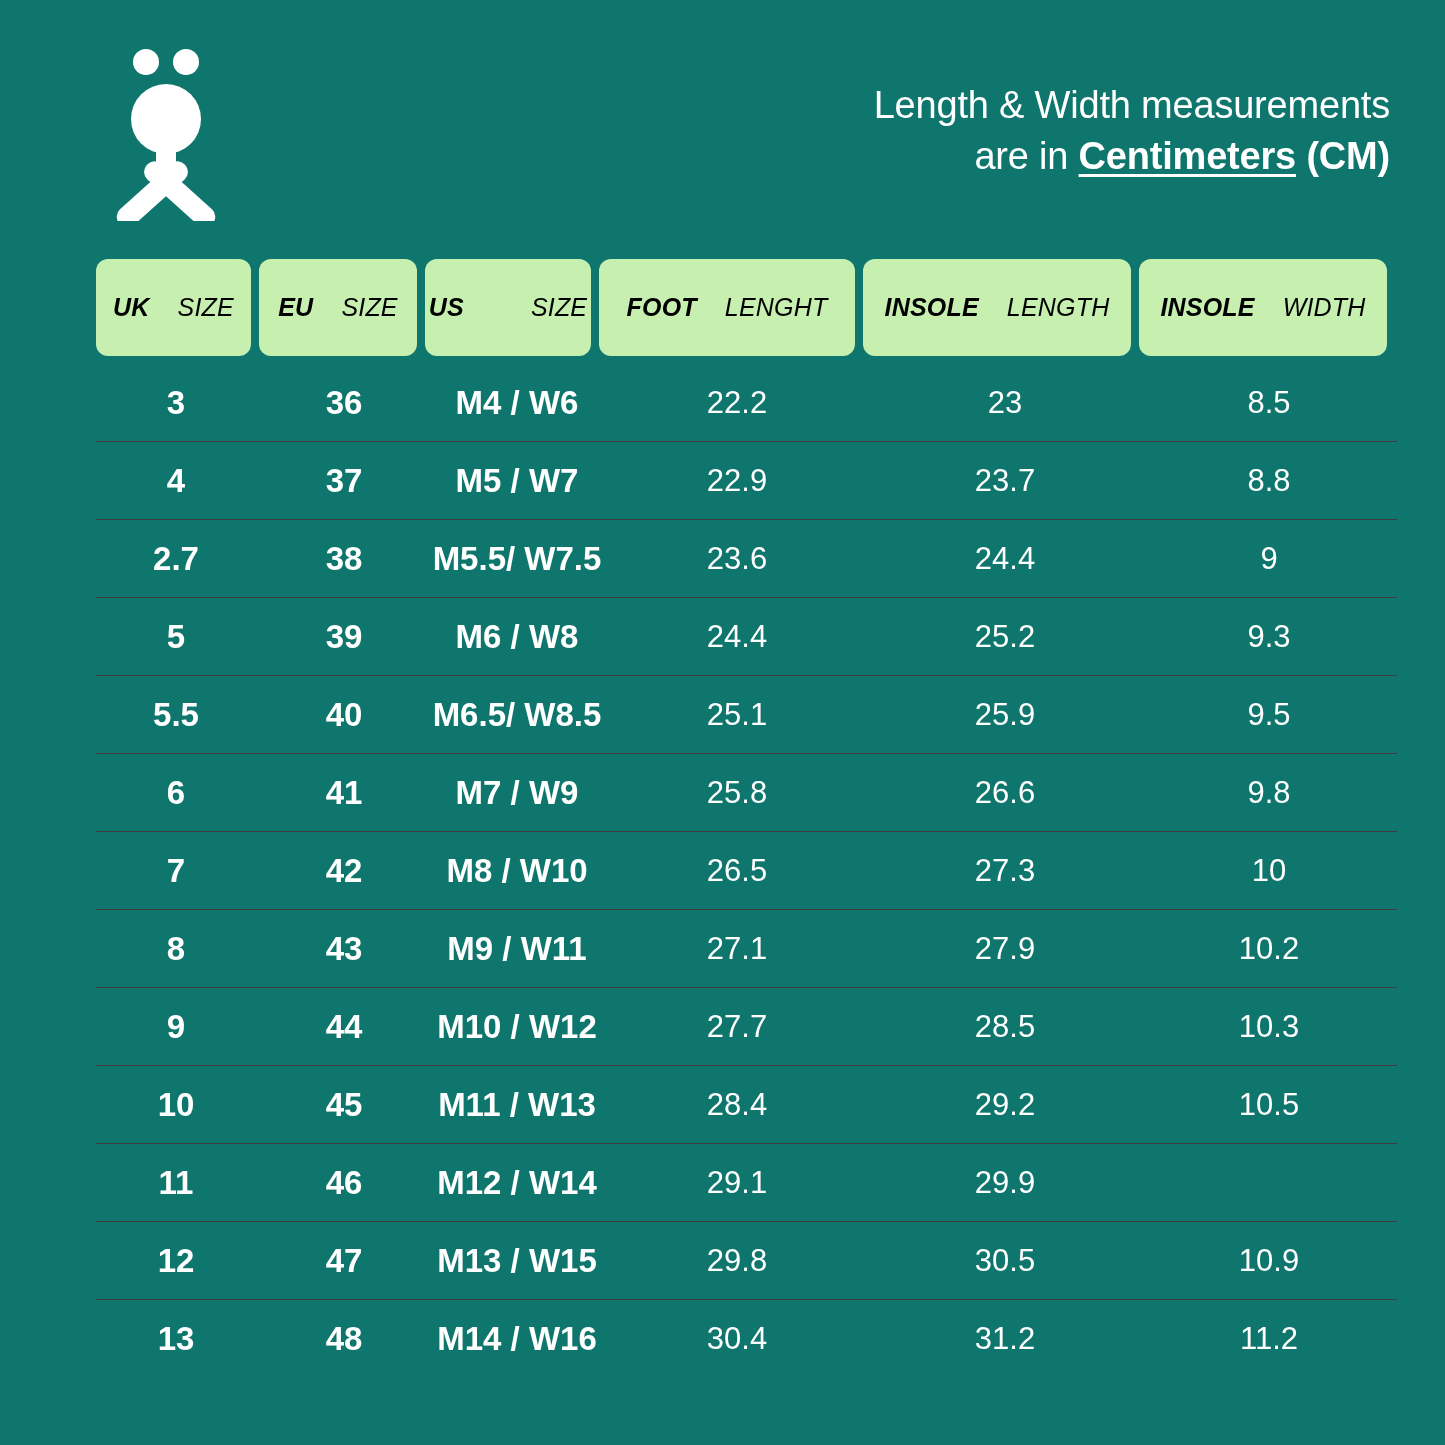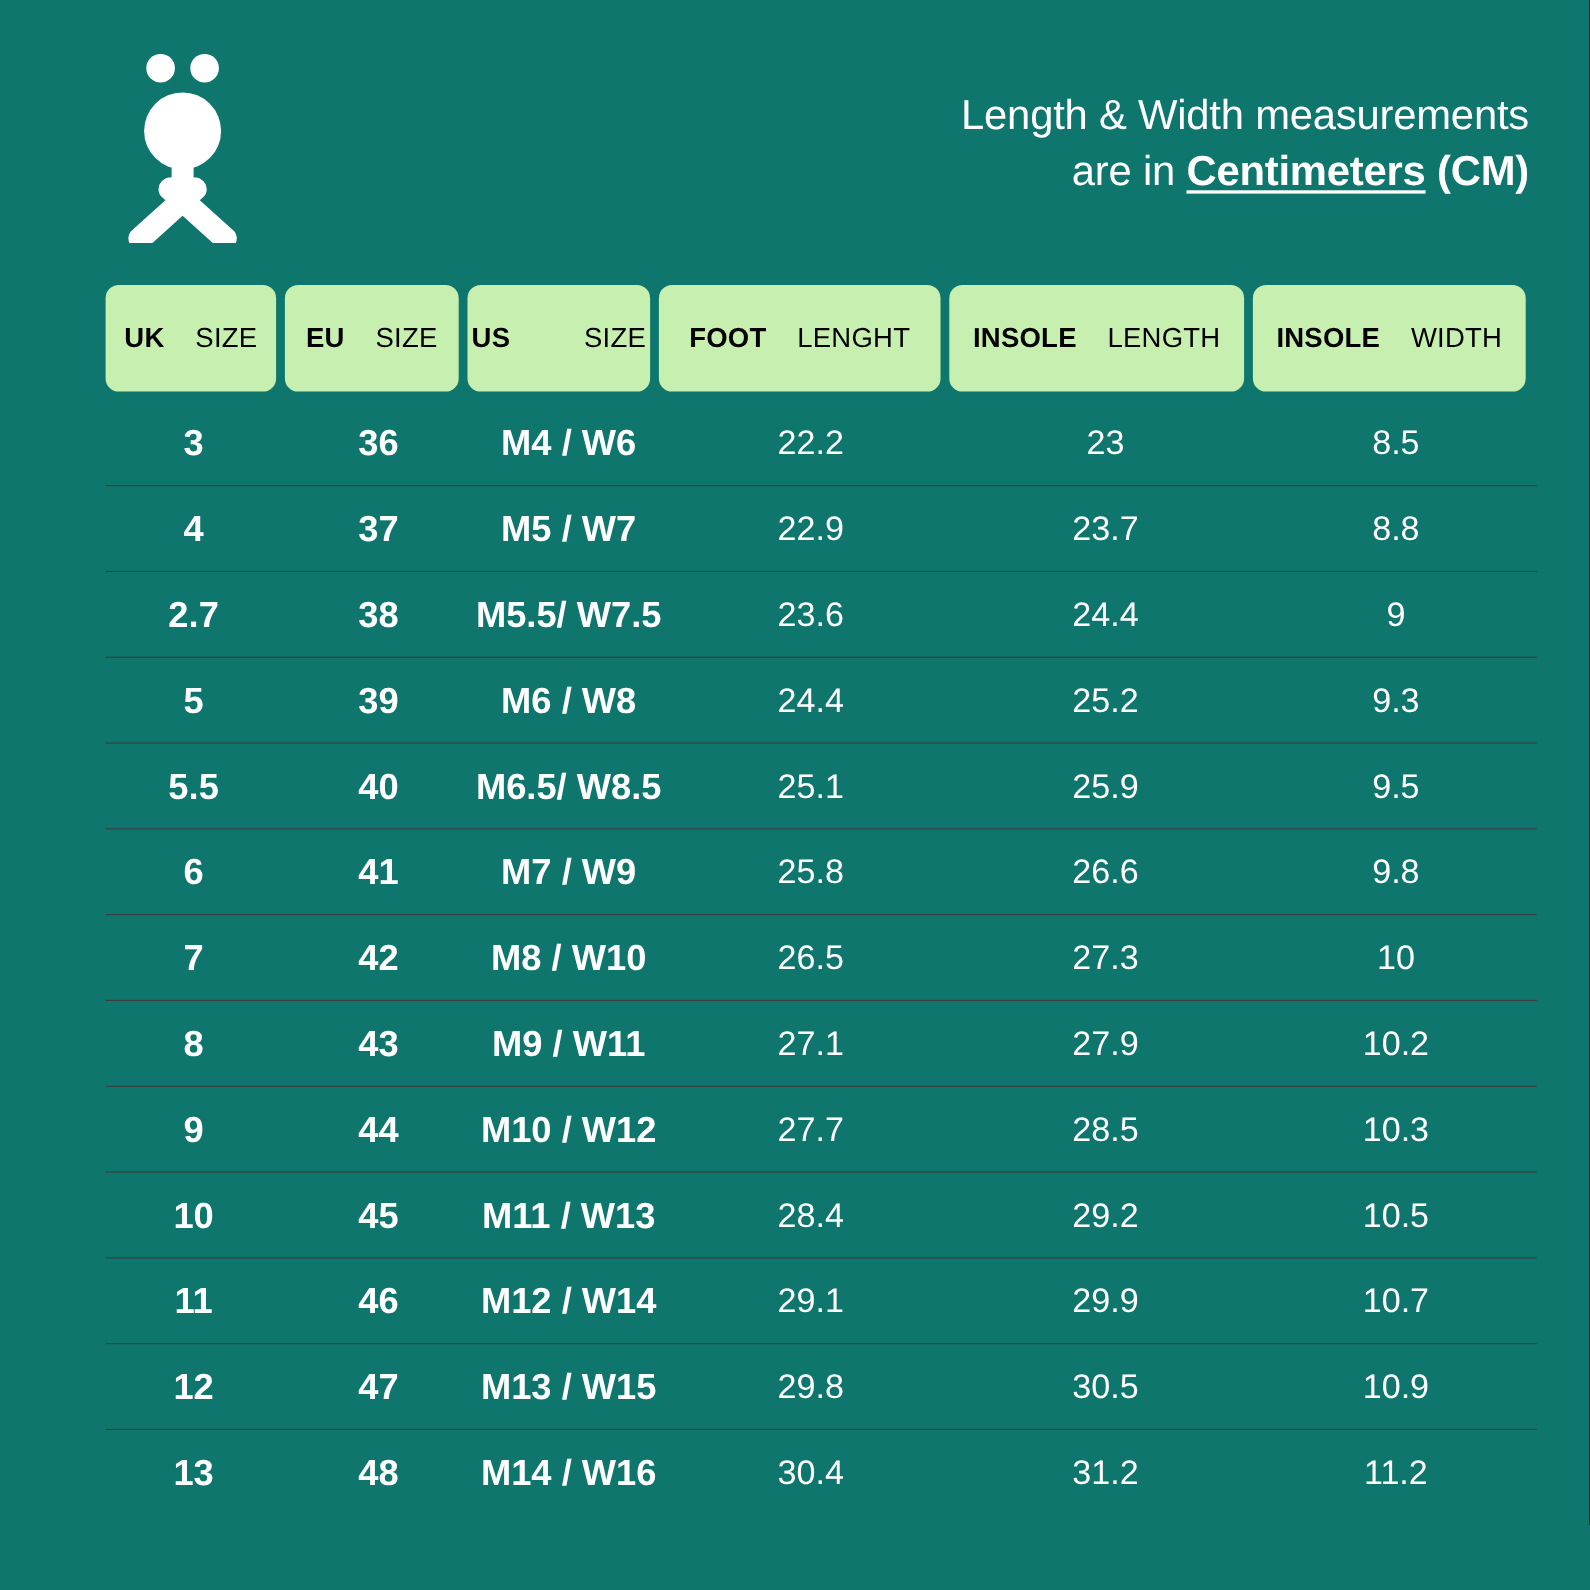--- a/index.html
+++ b/index.html
@@ -55,20 +55,21 @@
   
   .table {
     margin: 38px 48px 0 48px;
     box-sizing: border-box;
   }
   .thead {
     display: flex;
     gap: 8px;
     padding: 0 0 0 0;
     margin-bottom: 8px;
+    font-style: italic;
   }
   .th {
     background: #c7f0b0;
     color: #000000;
     border-radius: 12px;
     height: 97px;
     display: flex;
     align-items: center;
     justify-content: center;
     font-size: 25px;
@@ -247,21 +248,20 @@
           <div class="td c3 num">28.4</div>
           <div class="td c4 num">29.2</div>
           <div class="td c5 num">10.5</div>
         </div>
         <div class="tr">
           <div class="td c0 bold">11</div>
           <div class="td c1 bold">46</div>
           <div class="td c2 us">M12 / W14</div>
           <div class="td c3 num">29.1</div>
           <div class="td c4 num">29.9</div>
-          <div class="td c5 num">10.7</div>
         </div>
         <div class="tr">
           <div class="td c0 bold">12</div>
           <div class="td c1 bold">47</div>
           <div class="td c2 us">M13 / W15</div>
           <div class="td c3 num">29.8</div>
           <div class="td c4 num">30.5</div>
           <div class="td c5 num">10.9</div>
         </div>
         <div class="tr">

